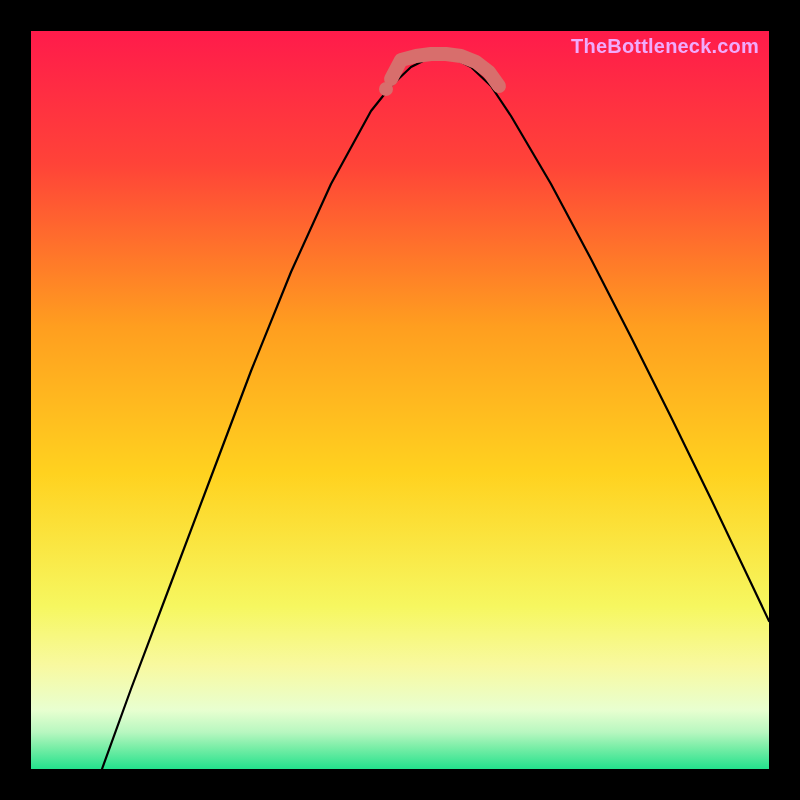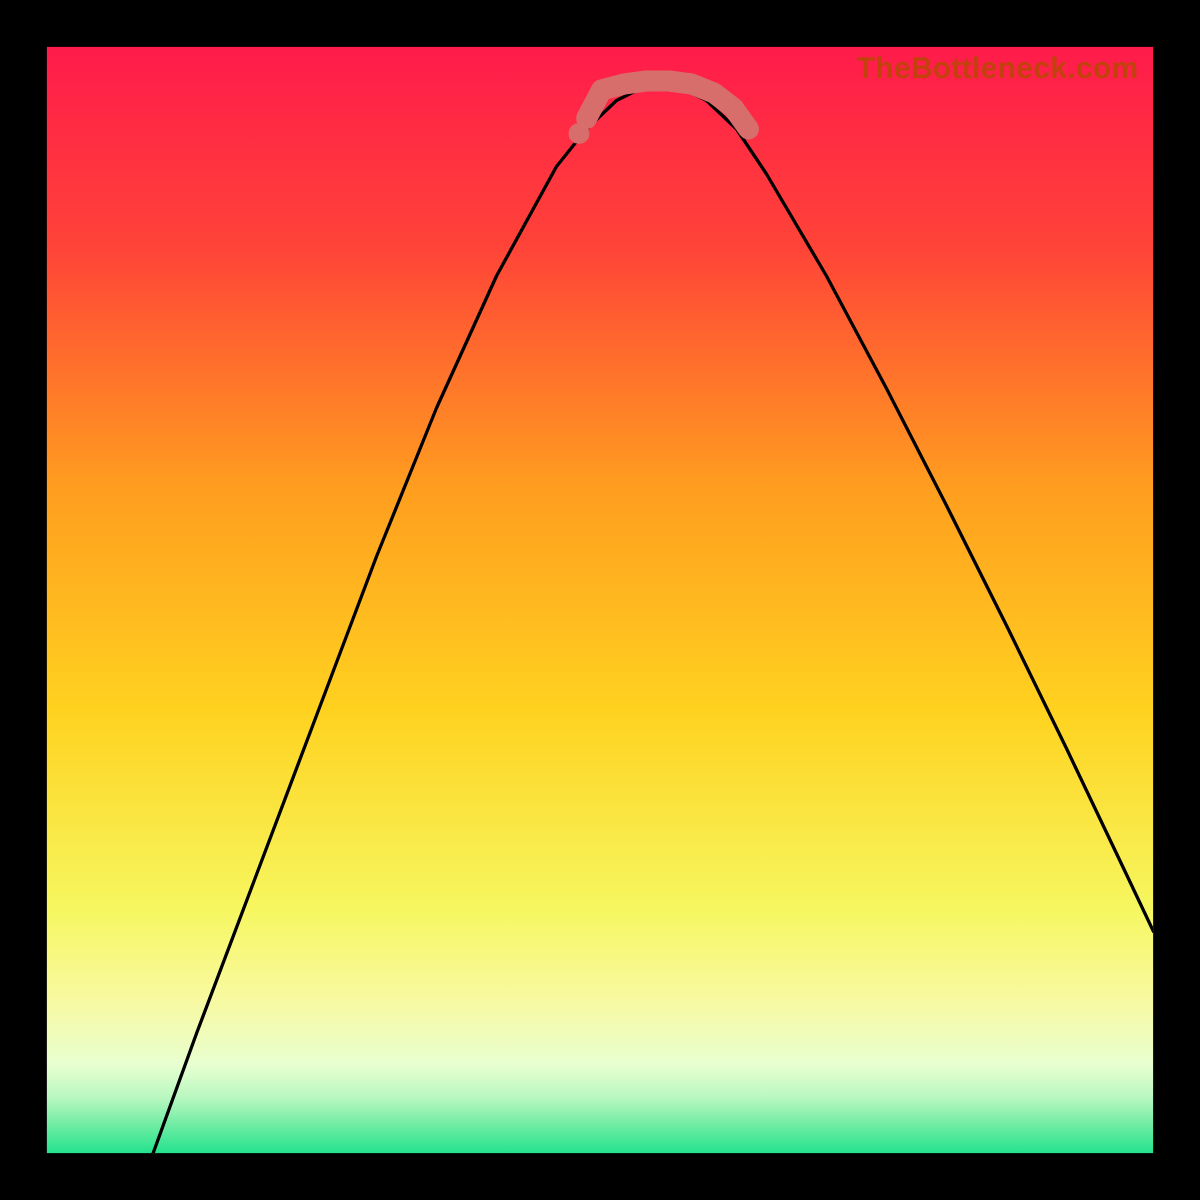--- a/index.html
+++ b/index.html
@@ -26,21 +26,21 @@
     height: 738px;
     overflow: hidden;
   }
   .watermark {
     position: absolute;
     top: 4px;
     right: 10px;
     font-family: Arial, Helvetica, sans-serif;
     font-size: 20px;
     font-weight: 600;
-    color: #c2410c;
+    color: #f0abfc;
     letter-spacing: 0.2px;
     user-select: none;
   }
   svg {
     position: absolute;
     left: 0;
     top: 0;
   }
 </style>
 </head>

